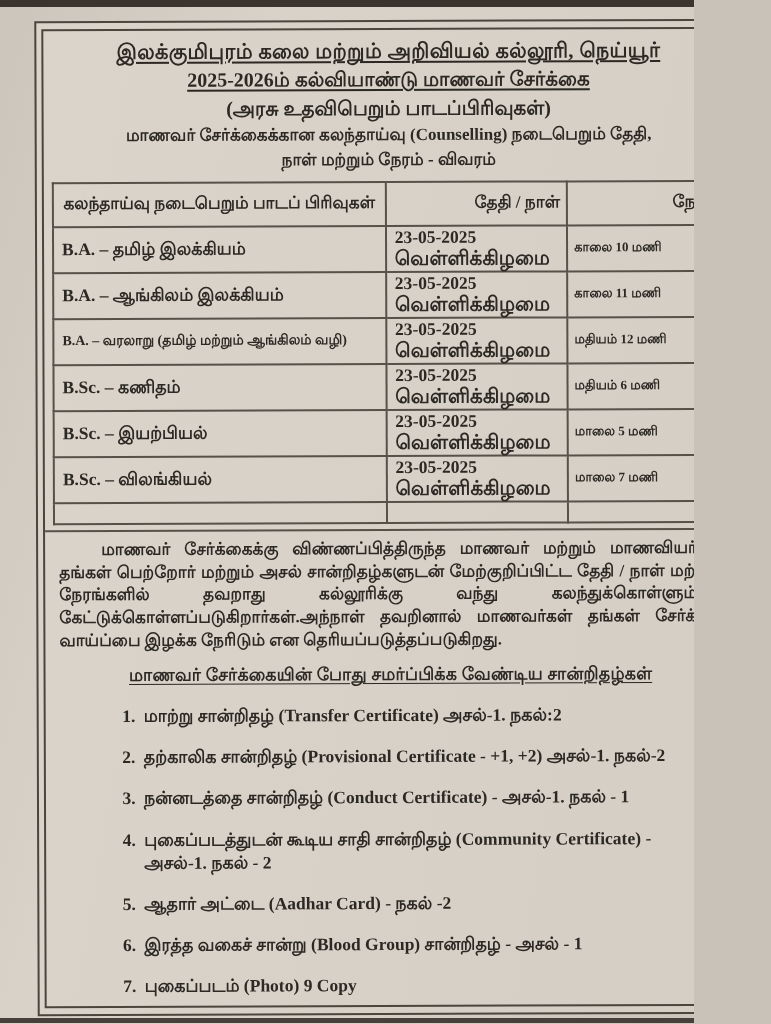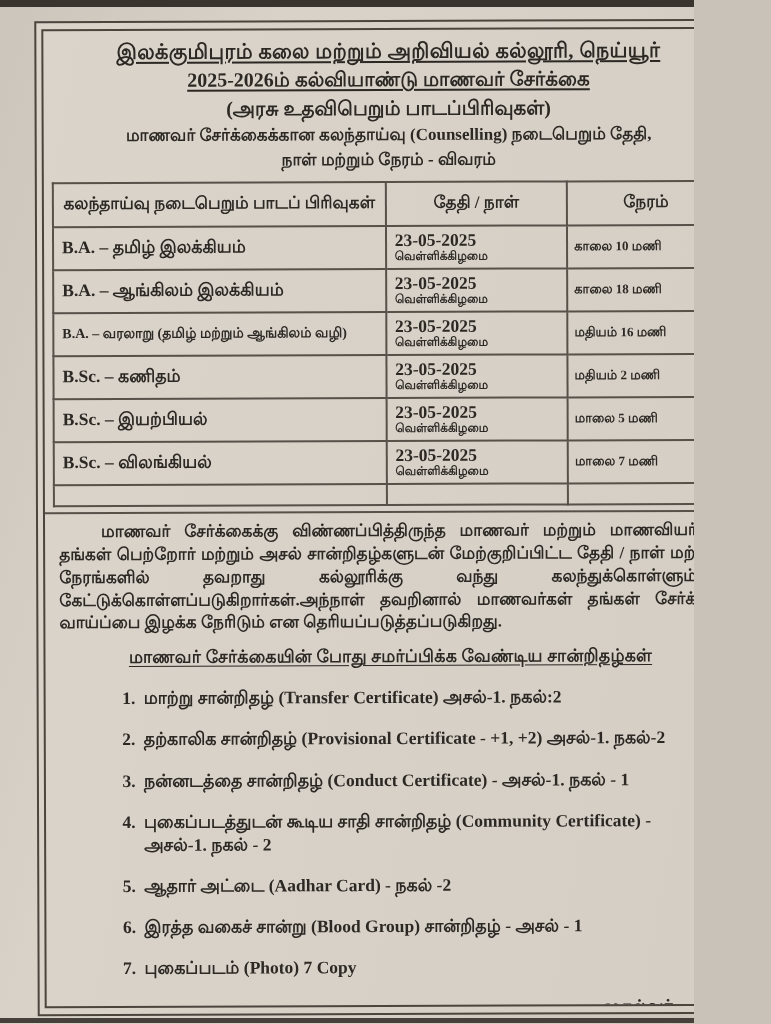--- a/index.html
+++ b/index.html
@@ -33,26 +33,26 @@
   .title2 {
     font-size:20px; font-weight:700; text-align:center; margin-top:3px;
     line-height:1.2; text-decoration:underline; text-underline-offset:3px;
   }
   .subtitle { font-size:20px; font-weight:700; text-align:center; margin-top:5px; line-height:1.25; }
   .intro { font-size:17px; font-weight:700; text-align:center; line-height:1.28; margin-top:3px; }
   table.schedule { width:100%; border-collapse:collapse; table-layout:fixed; margin-top:10px; }
   .schedule th, .schedule td { border:2px solid #57514a; padding:1px 6px; vertical-align:middle; }
   .schedule th { font-size:17px; font-weight:600; height:40px; }
   th.h-prog { text-align:center; }
-  th.h-date, th.h-time { text-align:center; }
+  th.h-date, th.h-time { text-align:right; }
   td.c-prog { font-size:17.5px; font-weight:600; height:39px; padding-left:8px; }
   td.c-prog.small { font-size:14px; }
   td.c-date { padding-left:8px; line-height:1.12; }
   .date-line { font-weight:700; font-size:17.5px; }
-  .day-line { font-size:12px; font-weight:600; }
+  .day-line { font-size:20px; font-weight:600; }
   td.c-time { text-align:left; font-size:13px; font-weight:600;margin-left:42px; }
   tr.empty td { height:17px; }
   .sep { margin:5px -8px 0 -8px; border-top:2px solid #57514a; }
   .notice {
     font-size:17px; font-weight:600; line-height:1.35; text-align:justify;
     text-indent:42px; margin:7px 4px 0 6px;
   }
   .cert-heading {
     text-align:center; font-size:17.5px; font-weight:700;
     text-decoration:underline; text-underline-offset:3px; margin-top:12px; letter-spacing:0.2px;
@@ -97,37 +97,37 @@
               <div class="day-line">வெள்ளிக்கிழமை</div>
             </td>
             <td class="c-time">காலை 10 மணி</td>
           </tr>
           <tr>
             <td class="c-prog">B.A. – ஆங்கிலம் இலக்கியம்</td>
             <td class="c-date">
               <div class="date-line">23-05-2025</div>
               <div class="day-line">வெள்ளிக்கிழமை</div>
             </td>
-            <td class="c-time">காலை 18 மணி</td>
+            <td class="c-time">காலை 11 மணி</td>
           </tr>
           <tr>
             <td class="c-prog small">B.A. – வரலாறு (தமிழ் மற்றும் ஆங்கிலம் வழி)</td>
             <td class="c-date">
               <div class="date-line">23-05-2025</div>
               <div class="day-line">வெள்ளிக்கிழமை</div>
             </td>
-            <td class="c-time">மதியம் 16 மணி</td>
+            <td class="c-time">மதியம் 12 மணி</td>
           </tr>
           <tr>
             <td class="c-prog">B.Sc. – கணிதம்</td>
             <td class="c-date">
               <div class="date-line">23-05-2025</div>
               <div class="day-line">வெள்ளிக்கிழமை</div>
             </td>
-            <td class="c-time">மதியம் 2 மணி</td>
+            <td class="c-time">மதியம் 6 மணி</td>
           </tr>
           <tr>
             <td class="c-prog">B.Sc. – இயற்பியல்</td>
             <td class="c-date">
               <div class="date-line">23-05-2025</div>
               <div class="day-line">வெள்ளிக்கிழமை</div>
             </td>
             <td class="c-time">மாலை 5 மணி</td>
           </tr>
           <tr>
@@ -152,21 +152,21 @@
 
       <div class="cert-heading">மாணவர் சேர்க்கையின் போது சமர்ப்பிக்க வேண்டிய சான்றிதழ்கள்</div>
 
       <ol class="certs">
         <li><span>மாற்று சான்றிதழ் (Transfer Certificate) அசல்-1. நகல்:2</span></li>
         <li><span>தற்காலிக சான்றிதழ் (Provisional Certificate - +1, +2) அசல்-1. நகல்-2</span></li>
         <li><span>நன்னடத்தை சான்றிதழ் (Conduct Certificate) - அசல்-1. நகல் - 1</span></li>
         <li><span>புகைப்படத்துடன் கூடிய சாதி சான்றிதழ் (Community Certificate) - அசல்-1. நகல் - 2</span></li>
         <li><span>ஆதார் அட்டை (Aadhar Card) - நகல் -2</span></li>
         <li><span>இரத்த வகைச் சான்று (Blood Group) சான்றிதழ் - அசல் - 1</span></li>
-        <li><span>புகைப்படம் (Photo) 7 Copy</span></li>
+        <li><span>புகைப்படம் (Photo) 9 Copy</span></li>
       </ol>
 
       <div class="signature">முதல்வர்</div>
 
     </div>
   </div>
 
   <div class="edge-bottom"></div>
 </div>
 

